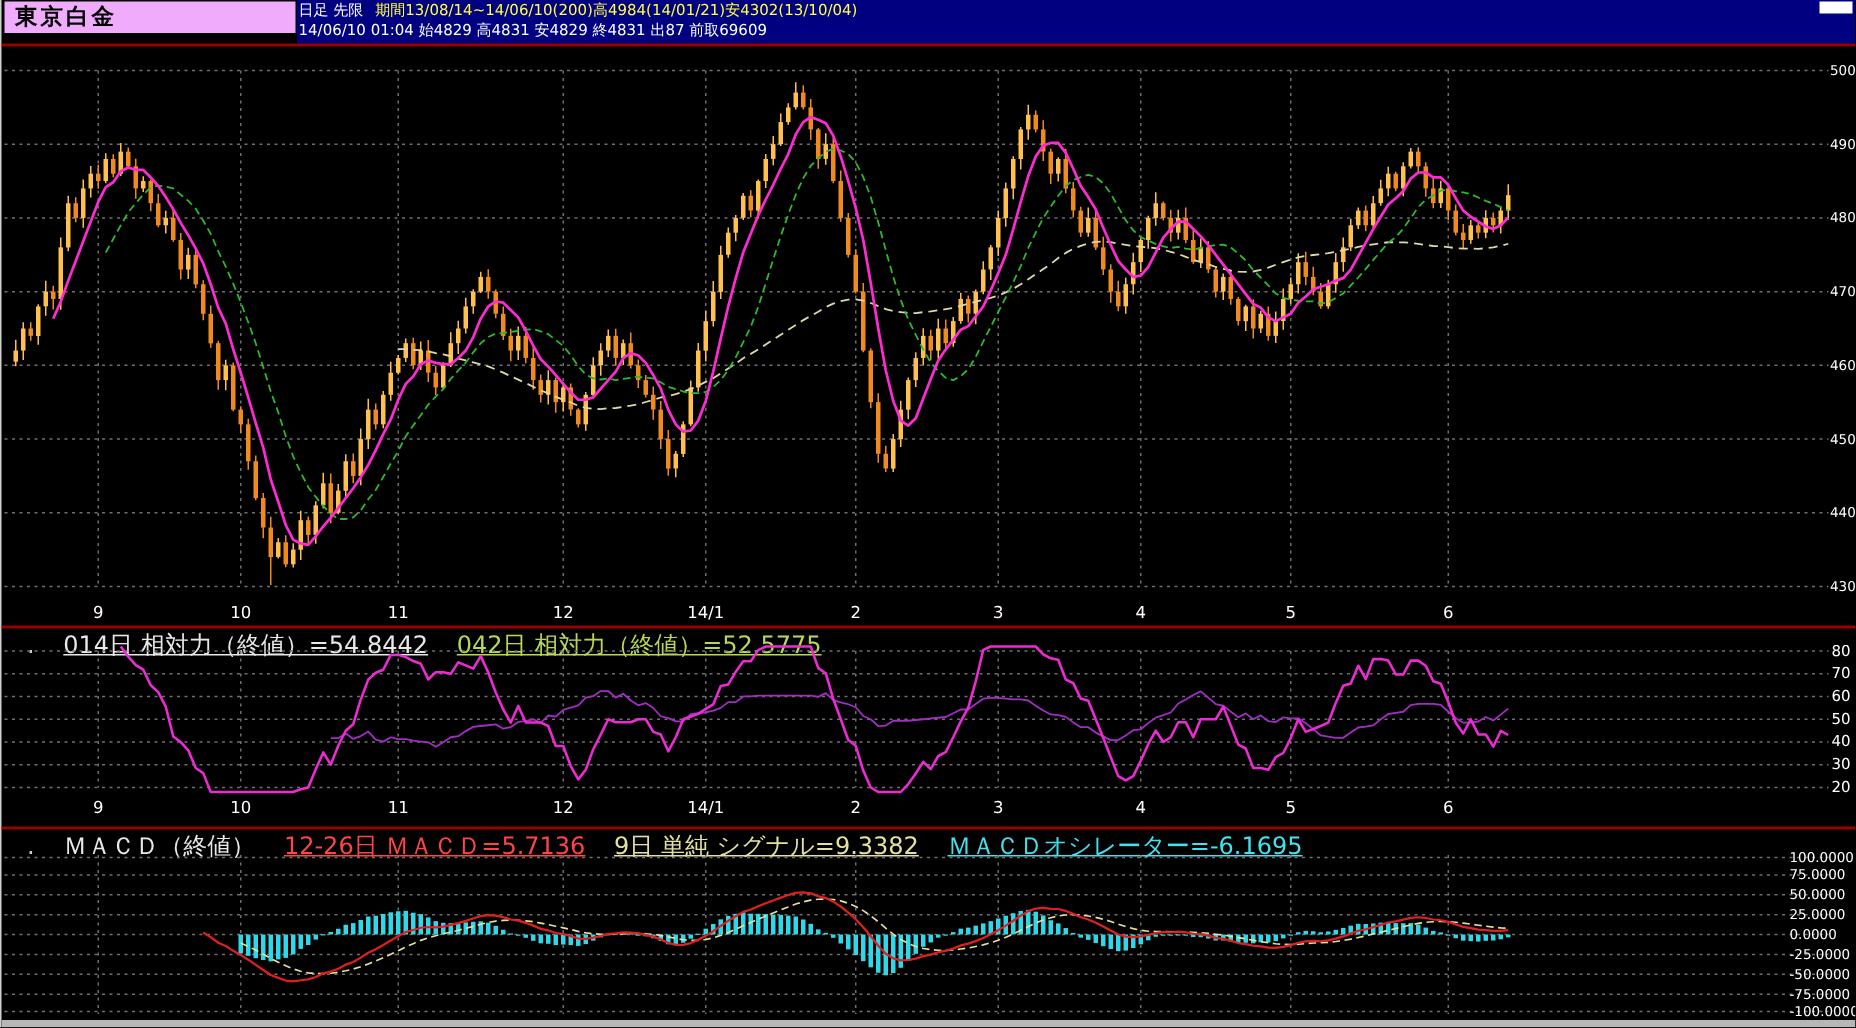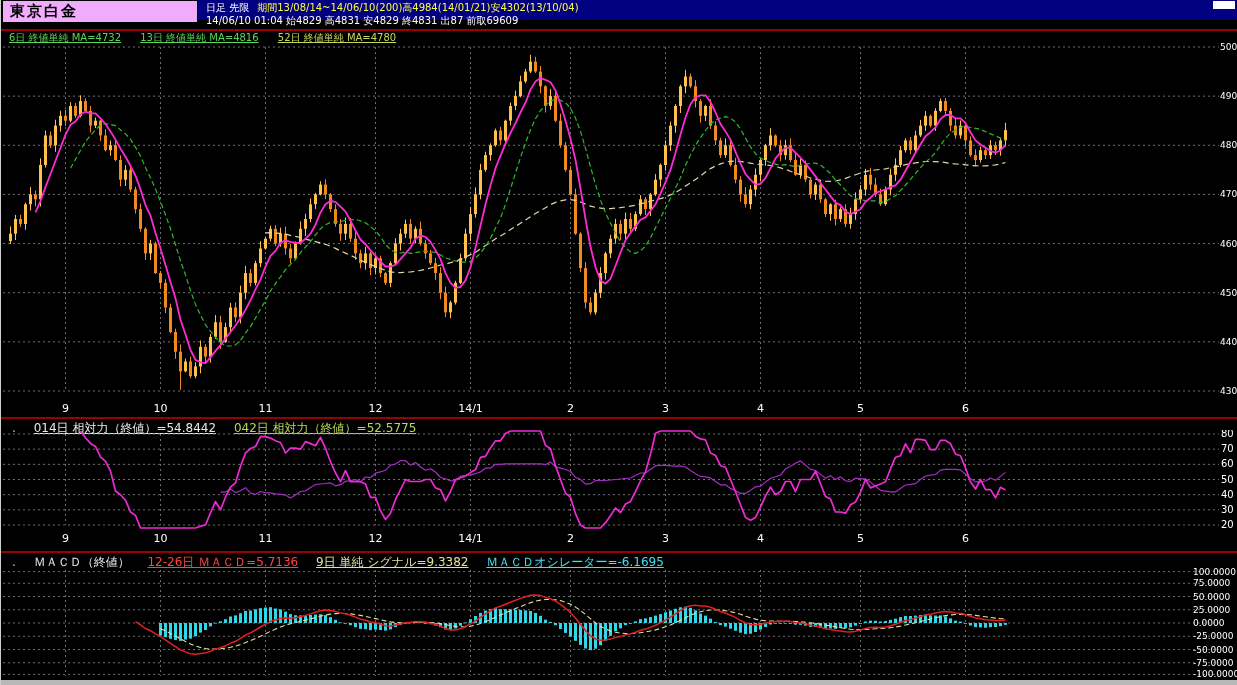--- a/index.html
+++ b/index.html
@@ -1,26 +1,26 @@
 <!DOCTYPE html>
 <html><head>
 <meta charset="utf-8">
 <style>
   *{margin:0;padding:0;box-sizing:border-box}
   html,body{background:#000;font-family:"DejaVu Sans",sans-serif}
   #screen{position:relative;width:1237px;height:685px;background:#000;overflow:hidden;border-left:1px solid #cfcfcf}
   .titlebox{position:absolute;left:2px;top:1px;width:194px;height:21px;background:#f0abfc;color:#000;
             font-weight:bold;font-size:15px;line-height:21px;padding-left:7px;letter-spacing:2px}
-  .navy{position:absolute;left:197px;top:0;width:1040px;height:20px;background:#000080;
-        font-size:10px;line-height:13px;padding:1px 8px;color:#fff;white-space:nowrap}
+  .navy{position:absolute;left:197px;top:0;width:1040px;height:29px;background:#000080;
+        font-size:10px;line-height:13px;padding:1px 1px;color:#fff;white-space:nowrap}
   .winctl{position:absolute;right:2px;top:1px;width:22px;height:8px;background:#ffffff;cursor:pointer}
   .sep{position:absolute;left:0;width:1237px;height:2px;background:#990000}
   .legend{position:absolute;top:31px;left:8px;font-size:10px;white-space:nowrap}
   .legend span{margin-right:16px}
-  .subhdr{position:absolute;left:11px;font-size:12px;white-space:nowrap}
+  .subhdr{position:absolute;left:17px;font-size:16px;white-space:nowrap}
   .subhdr span{margin-right:14px}
   .u{text-decoration:underline}
   .dot{color:#cccccc;margin-right:4px}
   svg{position:absolute;left:0;display:block}
   .bottombar{position:absolute;left:0;top:680px;width:1237px;height:5px;background:#b7b7b7}
 </style>
 </head>
 <body>
 
 <div id="screen">
@@ -30,25 +30,20 @@
     <div>
       <span style="color:#ffffff;margin-right:8px">日足 先限</span><span style="color: rgb(255, 255, 68);">期間13/08/14~14/06/10(200)高4984(14/01/21)安4302(13/10/04)</span>
     </div>
     <div>14/06/10 01:04 始4829 高4831 安4829 終4831 出87 前取69609</div>
   </div>
 
   <div class="winctl"></div>
 
   <div class="sep" style="top:29px"></div>
 
-  <div class="legend">
-    <span class="u" style="color: rgb(90, 215, 90);">6日 終値単純 MA=4732</span>
-    <span class="u" style="color: rgb(90, 215, 90);">13日 終値単純 MA=4816</span>
-    <span class="u" style="color: rgb(200, 215, 90);">52日 終値単純 MA=4780</span>
-  </div>
 
   <svg id="main-svg" width="1237" height="377" viewBox="0 0 1237 377" style="top:40px">
       <g>
         <line x1="2" y1="7" x2="1218" y2="7" stroke="#6f6f6f" stroke-width="1" stroke-dasharray="2 3"></line>
         <line x1="2" y1="56.142857142857146" x2="1218" y2="56.142857142857146" stroke="#6f6f6f" stroke-width="1" stroke-dasharray="2 3"></line>
         <line x1="2" y1="105.28571428571429" x2="1218" y2="105.28571428571429" stroke="#6f6f6f" stroke-width="1" stroke-dasharray="2 3"></line>
         <line x1="2" y1="154.42857142857144" x2="1218" y2="154.42857142857144" stroke="#6f6f6f" stroke-width="1" stroke-dasharray="2 3"></line>
         <line x1="2" y1="203.57142857142858" x2="1218" y2="203.57142857142858" stroke="#6f6f6f" stroke-width="1" stroke-dasharray="2 3"></line>
         <line x1="2" y1="252.71428571428572" x2="1218" y2="252.71428571428572" stroke="#6f6f6f" stroke-width="1" stroke-dasharray="2 3"></line>
         <line x1="2" y1="301.8571428571429" x2="1218" y2="301.8571428571429" stroke="#6f6f6f" stroke-width="1" stroke-dasharray="2 3"></line>

